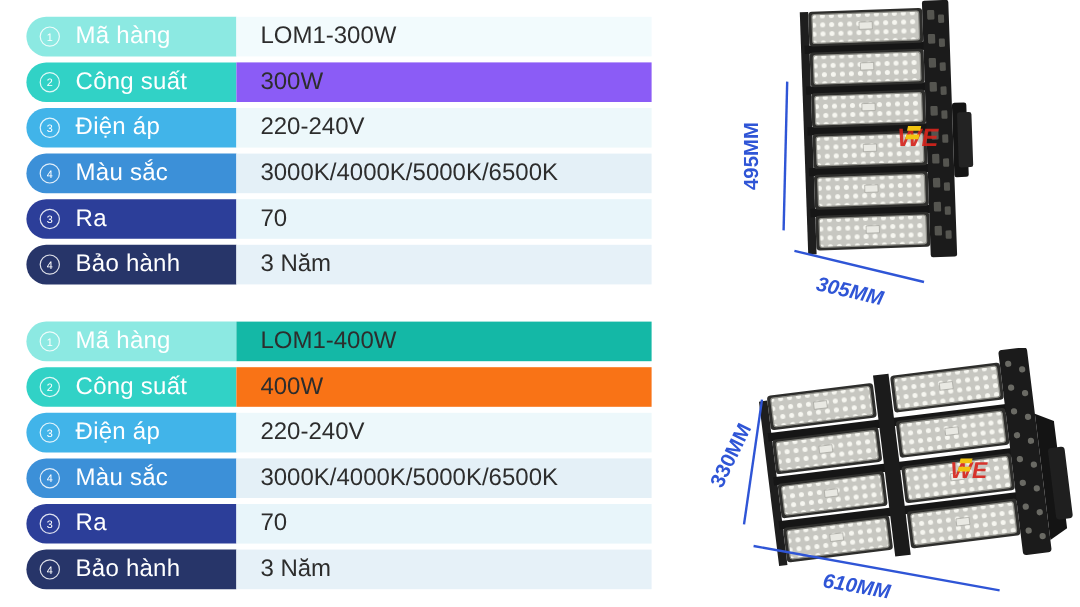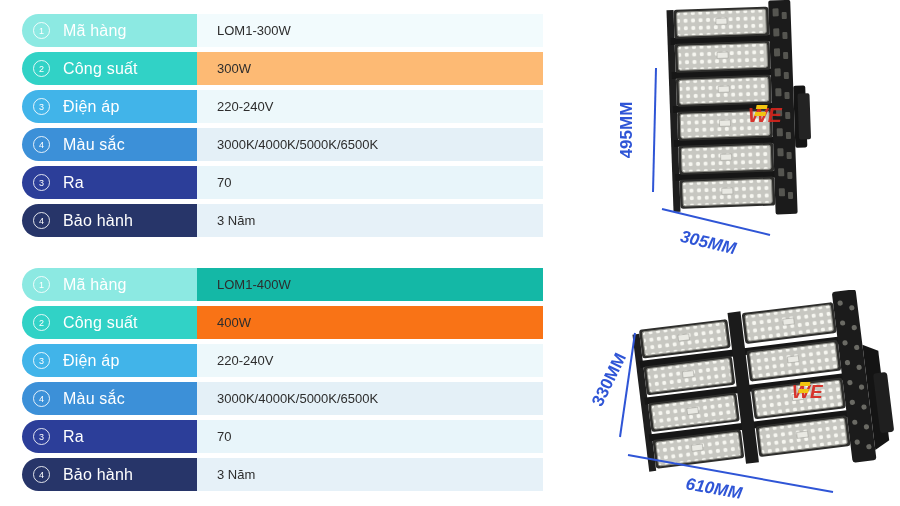--- a/index.html
+++ b/index.html
@@ -10,22 +10,22 @@
   
   .spec-table{position:absolute;left:22px;width:521px;}
   .spec-table.t1{top:14px;}
   .spec-table.t2{top:268px;}
   .row{display:flex;height:33px;margin-bottom:5px;}
   .pill{width:175px;min-width:175px;border-radius:17px 0 0 17px;display:flex;
         align-items:center;padding-left:11px;box-sizing:border-box;}
   .numcircle{width:17px;height:17px;min-width:17px;border:1px solid rgba(255,255,255,.85);
         border-radius:50%;color:#fff;font-size:9px;line-height:17px;text-align:center;
         box-sizing:border-box;}
-  .lbl{color:#fff;font-size:16px;margin-left:13px;white-space:nowrap;letter-spacing:.2px;text-align:right;}
-  .val{flex:1;display:flex;align-items:center;padding-left:20px;font-size:13px;
+  .lbl{color:#fff;font-size:20px;margin-left:13px;white-space:nowrap;letter-spacing:.2px;text-align:right;}
+  .val{flex:1;display:flex;align-items:center;padding-left:20px;font-size:20px;
        color:#2d2d2d;white-space:nowrap;}
 
   
   .prod-svg{position:absolute;}
   .overlay-svg{position:absolute;left:590px;top:0;pointer-events:none;}
   .dim-text{font-family:"Liberation Sans","DejaVu Sans",sans-serif;font-weight:bold;
             font-size:17px;}
   .dim-text.ital{font-style:italic;}
   .wm-text{font-family:"Liberation Sans","DejaVu Sans",sans-serif;font-weight:900;
            font-style:italic;opacity:.9;}
@@ -41,21 +41,21 @@
         <span class="numcircle">1</span>
         <span class="lbl">Mã hàng</span>
       </div>
       <div class="val" style="background: rgb(242, 251, 253);">LOM1-300W</div>
     </div>
     <div class="row">
       <div class="pill" style="background: rgb(49, 210, 198);">
         <span class="numcircle">2</span>
         <span class="lbl">Công suất</span>
       </div>
-      <div class="val" style="background: #fdba74;">300W</div>
+      <div class="val" style="background: #8b5cf6;">300W</div>
     </div>
     <div class="row">
       <div class="pill" style="background: rgb(65, 180, 233);">
         <span class="numcircle">3</span>
         <span class="lbl">Điện áp</span>
       </div>
       <div class="val" style="background: rgb(237, 248, 251);">220-240V</div>
     </div>
     <div class="row">
       <div class="pill" style="background: rgb(60, 144, 216);">

